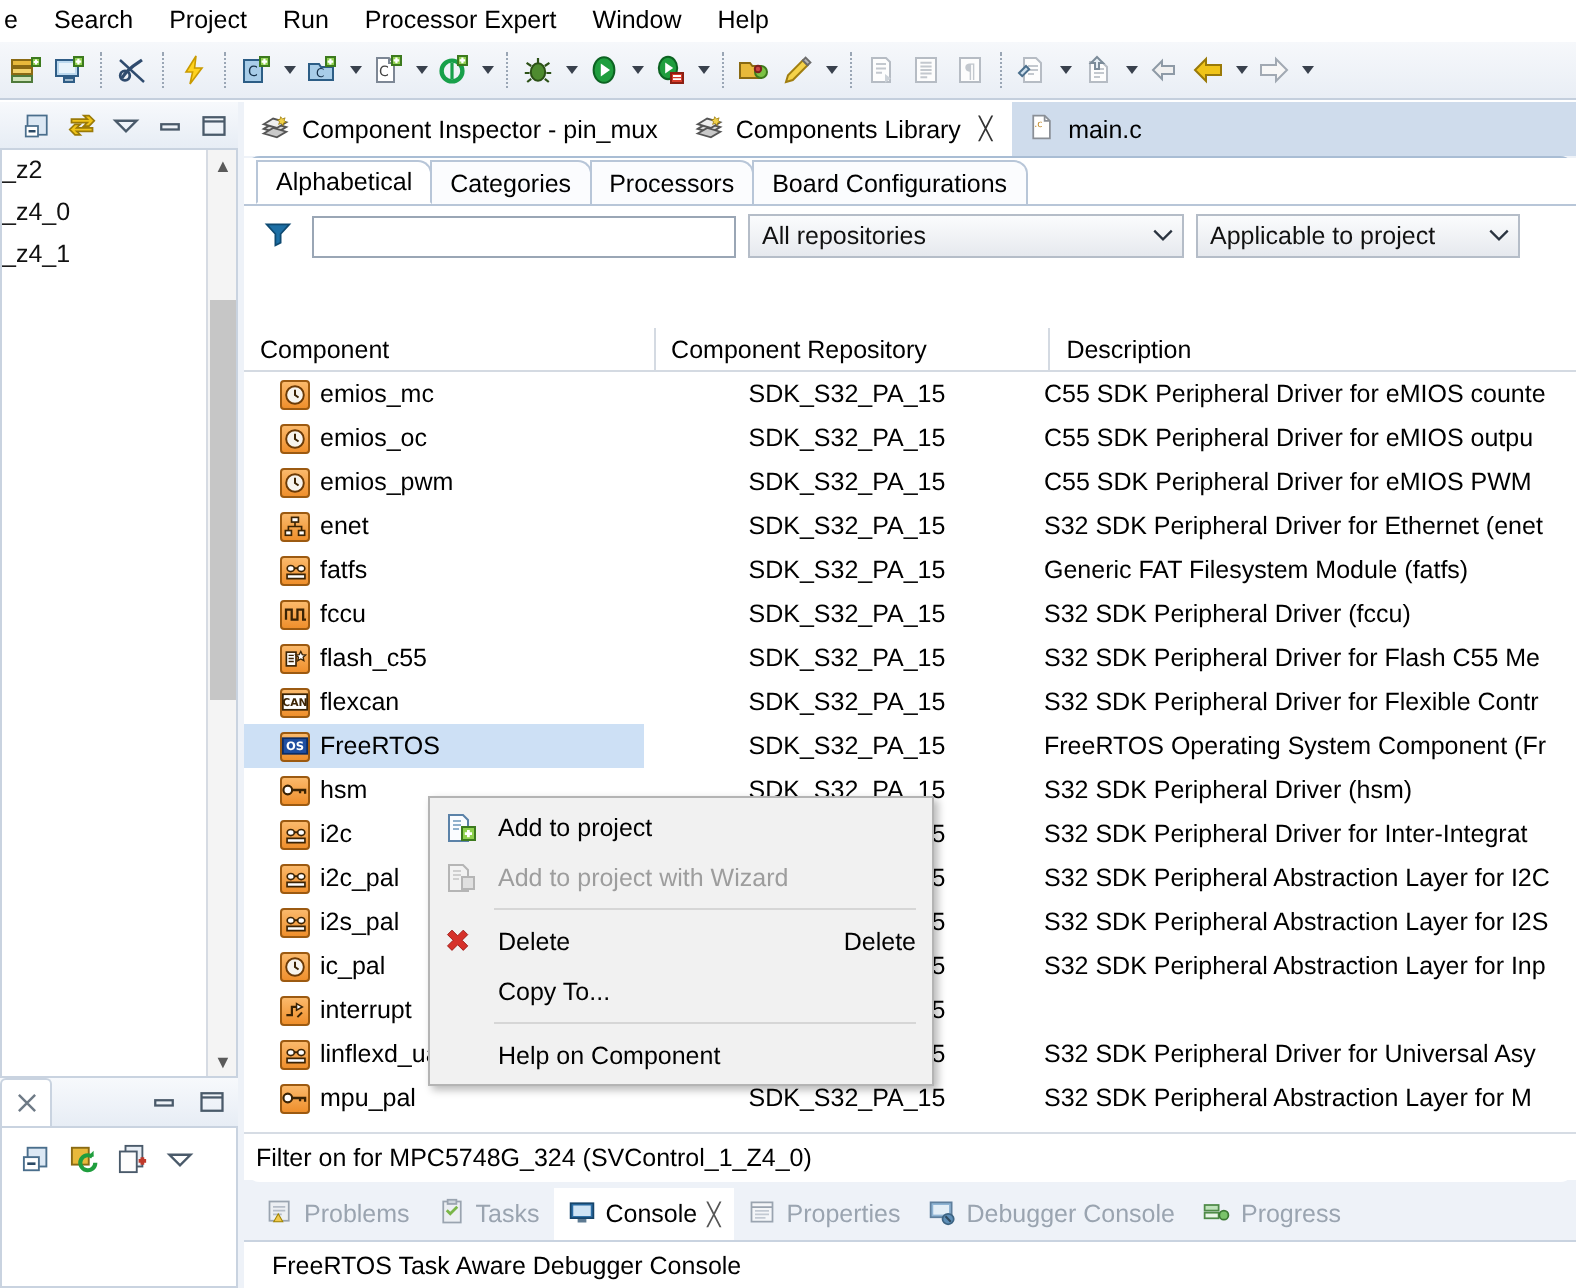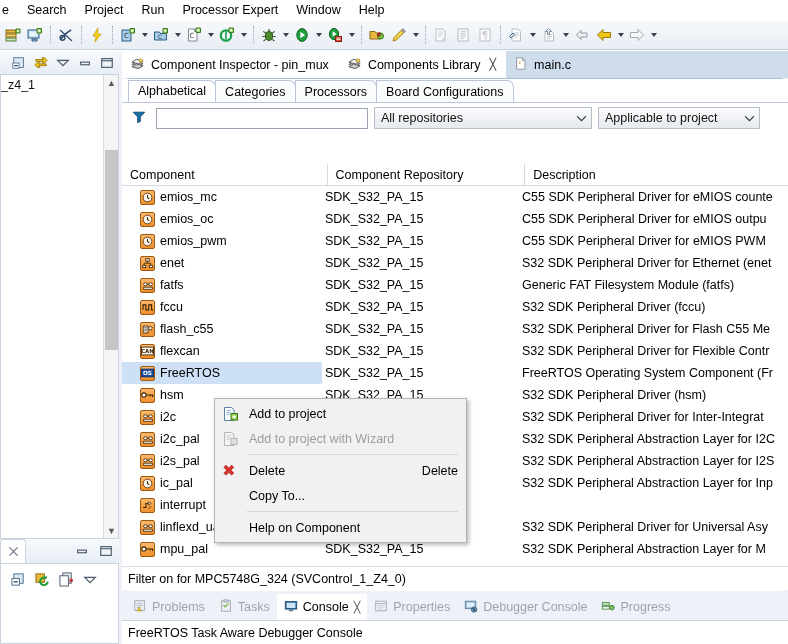--- a/index.html
+++ b/index.html
@@ -292,21 +292,21 @@
   }
   .trow.sel .cell-name { background: #cde0f5; }
   .cell-name {
     width: 200px;
     display: flex; align-items: center;
     gap: 5px;
     padding-left: 18px;
     height: 22px;
     overflow: hidden;
   }
-  .cell-repo { width: 200px; padding-left: 3px; overflow: hidden; }
+  .cell-repo { width: 200px; padding-left: 3px; overflow: hidden; text-align: center; }
   .cell-desc { width: 266px; overflow: hidden; }
 
   
   .citem {
     width: 15px; height: 15px;
     border: 1px solid #9c5a11;
     background: linear-gradient(to bottom,#fbb96b,#ef8f2c);
     border-radius: 2px;
     display: flex; align-items: center; justify-content: center;
     flex: none;
@@ -348,21 +348,21 @@
     color: #9aa4b0;
     white-space: nowrap;
   }
   .btab.active { color: #000; background: #ffffff; }
   .btab .closex { font-size: 11px; color: #555; }
   .bconsole {
     height: 24px;
     background: #ffffff;
     border-top: 1px solid #c9d3e0;
     display: flex; align-items: center;
-    padding-left: 6px;
+    padding-left: 14px;
     font-size: 12.5px;
     color: #000;
   }
 
   
   .ctxmenu {
     position: absolute;
     left: 214px; top: 347px;
     width: 253px;
     background: #f1f1f1;
@@ -597,20 +597,22 @@
             </svg>
         </div>
         <div class="vtool">
           <svg width="14" height="12" viewBox="0 0 16 12">
               <rect x="2" y="1" width="12" height="10" fill="none" stroke="#4a5a6a" stroke-width="1.3"></rect>
               <path d="M2 3.4h12" stroke="#4a5a6a" stroke-width="1.3"></path>
             </svg>
         </div>
       </div>
       <div class="left-body">
+        <div class="tree-row">_z2</div>
+        <div class="tree-row">_z4_0</div>
         <div class="tree-row">_z4_1</div>
         <div class="lscroll">
           <div class="arrowbox" style="top:0">▲</div>
           <div class="thumb"></div>
           <div class="arrowbox" style="top:448px">▼</div>
         </div>
       </div>
     </div>
 
     <div class="left-bottom">

